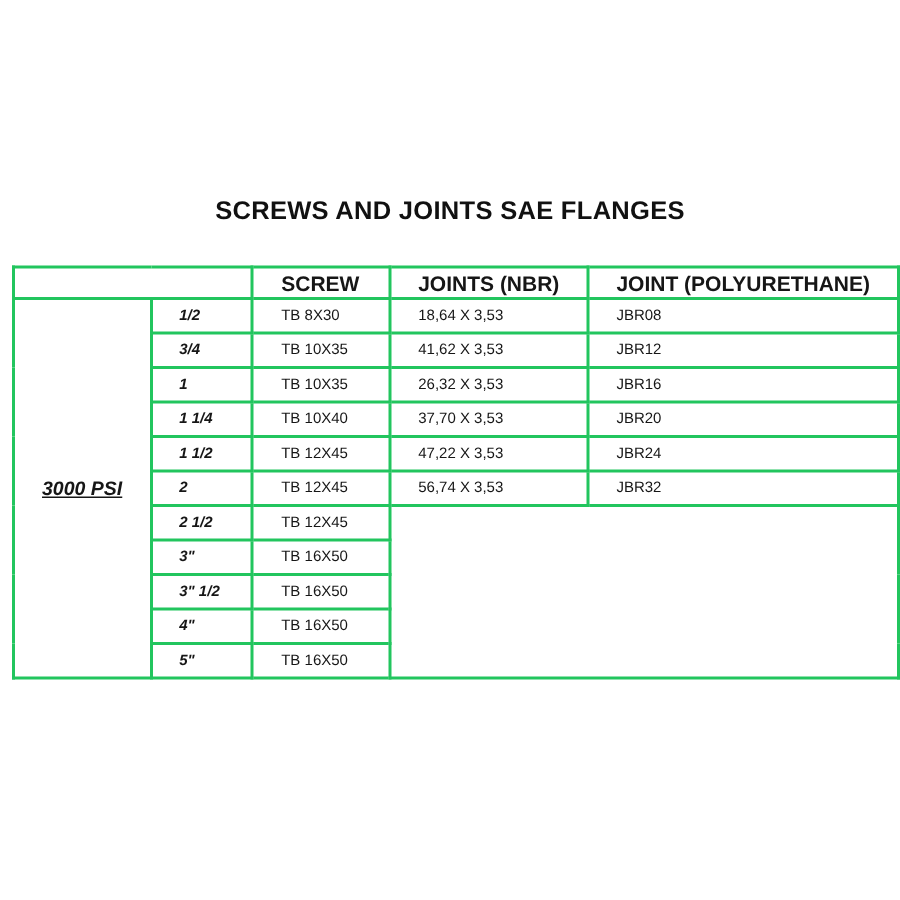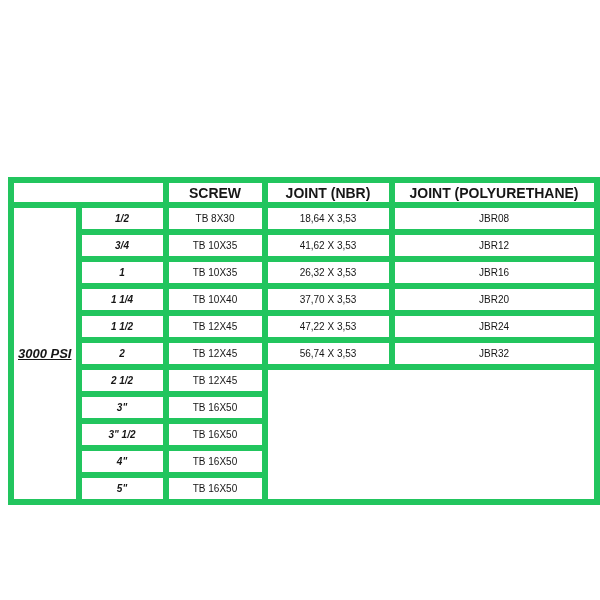--- a/index.html
+++ b/index.html
@@ -24,23 +24,23 @@
     color: #111111;
   }
   table.flange {
     position: absolute;
     left: 8px;
     top: 177px;
     border-collapse: collapse;
     table-layout: fixed;
   }
   table.flange td, table.flange th {
-    border: 6px solid #22c55e;
-    padding: 0 4px;
-    text-align: center;
+    border: 2px solid #22c55e;
+    padding: 0 18px;
+    text-align: left;
     vertical-align: middle;
     overflow: hidden;
     white-space: nowrap;
   }
   th.hdr {
     height: 19px;
     font-size: 14px;
     font-weight: bold;
     border-width: 3px;
   }
@@ -67,35 +67,36 @@
     border-top-width: 3px;
     border-right-width: 3px;
     border-bottom-width: 3px;
   }
 </style>
 </head>
 <body>
 
 <div class="page">
 
+  <div class="title">SCREWS AND JOINTS SAE FLANGES</div>
 
   <table class="flange">
     <colgroup>
       <col style="width:64px">
       <col style="width:87px">
       <col style="width:99px">
       <col style="width:127px">
       <col style="width:205px">
     </colgroup>
 
     <tbody>
         <tr>
       <td class="spacer" colspan="2"></td>
       <th class="hdr">SCREW</th>
-      <th class="hdr">JOINT (NBR)</th>
+      <th class="hdr">JOINTS (NBR)</th>
       <th class="hdr">JOINT (POLYURETHANE)</th>
     </tr>
 
     <tr>
       <td class="cell psi" rowspan="11">3000 PSI</td>
       <td class="cell size top3">1/2</td>
       <td class="cell screw">TB 8X30</td>
       <td class="cell nbr">18,64 X 3,53</td>
       <td class="cell poly">JBR08</td>
     </tr>

